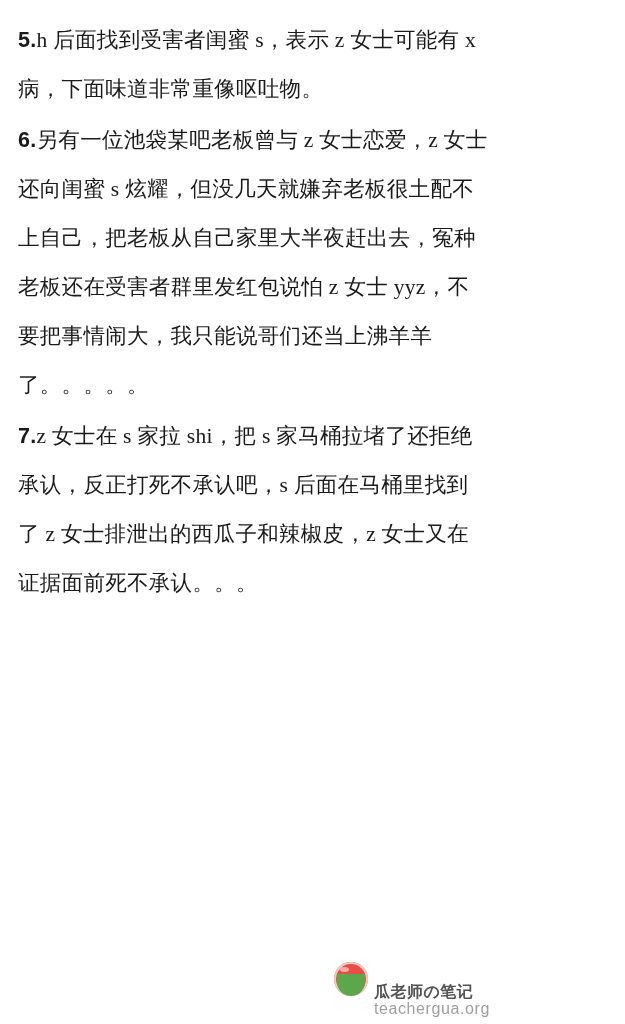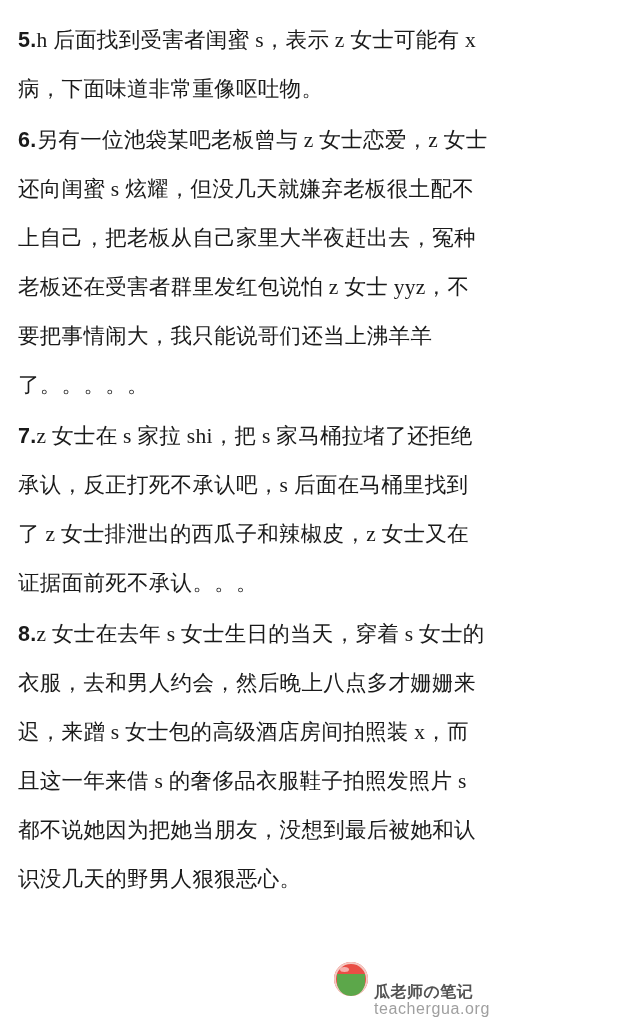--- a/index.html
+++ b/index.html
@@ -98,21 +98,20 @@
 <body>
 
 <div class="page">
 
   <p class="para"><span class="num">5.</span><span>h 后面找到受害者闺蜜 s，表示 z 女士可能有 x 病，下面味道非常重像呕吐物。</span></p>
 
   <p class="para"><span class="num">6.</span><span>另有一位池袋某吧老板曾与 z 女士恋爱，z 女士还向闺蜜 s 炫耀，但没几天就嫌弃老板很土配不上自己，把老板从自己家里大半夜赶出去，冤种老板还在受害者群里发红包说怕 z 女士 yyz，不要把事情闹大，我只能说哥们还当上沸羊羊了。。。。。</span></p>
 
   <p class="para"><span class="num">7.</span><span>z 女士在 s 家拉 shi，把 s 家马桶拉堵了还拒绝承认，反正打死不承认吧，s 后面在马桶里找到了 z 女士排泄出的西瓜子和辣椒皮，z 女士又在证据面前死不承认。。。</span></p>
 
-  <p class="para"><span class="num">8.</span><span>z 女士在去年 s 女士生日的当天，穿着 s 女士的衣服，去和男人约会，然后晚上八点多才姗姗来迟，来蹭 s 女士包的高级酒店房间拍照装 x，而且这一年来借 s 的奢侈品衣服鞋子拍照发照片 s 都不说她因为把她当朋友，没想到最后被她和认识没几天的野男人狠狠恶心。</span></p>
 
 
   <div class="watermark">
     <div class="wm-logo"></div>
     <div class="wm-text">
       <span class="wm-title">瓜老师の笔记</span>
       <span class="wm-sub">teachergua.org</span>
     </div>
   </div>
 

